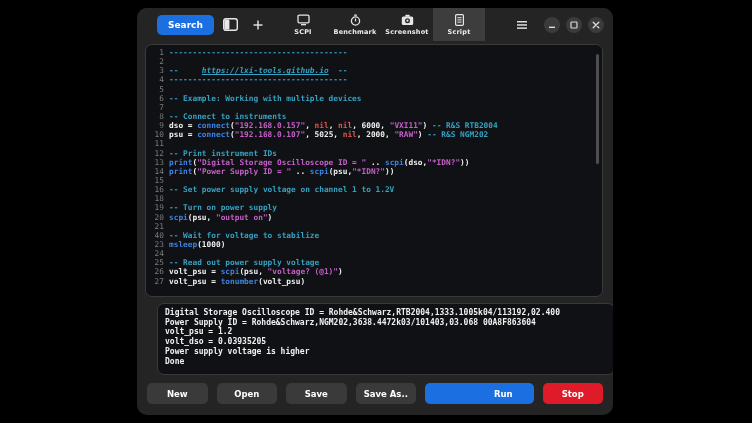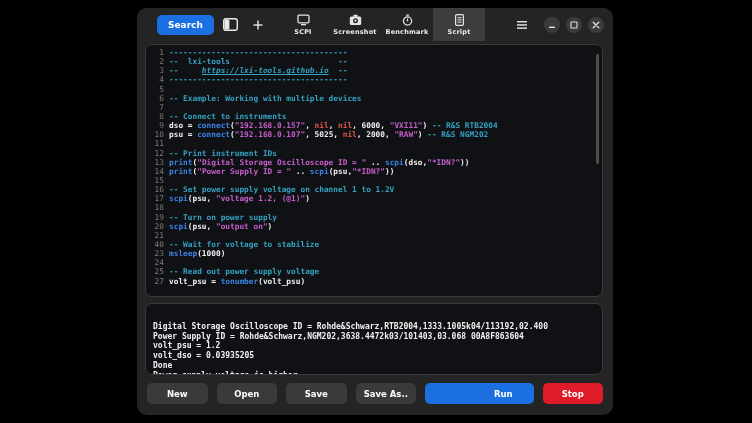--- a/index.html
+++ b/index.html
@@ -33,22 +33,22 @@
   .lcode{white-space:pre;color:#efefef;}
   .tok-p{color:#efefef;}
   .tok-c{color:var(--syn-comment);}
   .tok-u{color:var(--syn-comment);text-decoration:underline;font-style:italic;}
   .tok-f{color:var(--syn-func);}
   .tok-s{color:var(--syn-str);}
   .tok-n{color:var(--syn-kw);}
   .scrollbar{position:absolute;right:3px;top:9px;width:3px;height:110px;background:#4e4e4e;border-radius:2px;}
 
   
-  .output{position:absolute;left:8px;top:295px;width:458px;height:72px;background:#0f1114;
-    border:1px solid #3a3a3a;border-radius:7px;box-sizing:border-box;padding:18px 7px;overflow:hidden;}
+  .output{position:absolute;left:20px;top:295px;width:458px;height:72px;background:#0f1114;
+    border:1px solid #3a3a3a;border-radius:7px;box-sizing:border-box;padding:4px 7px;overflow:hidden;}
   .out-line{white-space:pre;font-family:"DejaVu Sans Mono","Liberation Mono",monospace;
     font-size:8px;line-height:9.7px;font-weight:bold;color:#f1f1f1;}
 
   
   .actions{position:absolute;left:10px;right:10px;top:375px;height:21px;display:flex;gap:9px;}
   .act-btn{flex:1;background:#3a3a3a;border-radius:5px;color:#fff;font-size:8.5px;font-weight:bold;
     display:flex;align-items:center;justify-content:center;cursor:default;}
   .act-btn.suggested{background:var(--accent);padding-left:48px;}
   .act-btn.destructive{background:var(--destructive);}
 
@@ -87,38 +87,38 @@
             <svg width="13" height="12" viewBox="0 0 13 12">
               <rect x="1" y="1.2" width="11" height="7.6" rx="1.2" fill="none" stroke="#e6e6e6" stroke-width="1.3"></rect>
               <rect x="4" y="10" width="5" height="1.3" fill="#e6e6e6"></rect>
             </svg>
           </span>
           <span class="tab-label">SCPI</span>
         </div>
         <div class="tab">
           <span>
             <svg width="13" height="12" viewBox="0 0 13 12">
+              <rect x="5" y="0.4" width="3" height="1.4" rx="0.5" fill="#e6e6e6"></rect>
+              <circle cx="6.5" cy="7" r="4.1" fill="none" stroke="#e6e6e6" stroke-width="1.3"></circle>
+              <rect x="5.9" y="4.6" width="1.2" height="2.8" fill="#e6e6e6"></rect>
+            </svg>
+          </span>
+          <span class="tab-label">Benchmark</span>
+        </div>
+        <div class="tab">
+          <span>
+            <svg width="13" height="12" viewBox="0 0 13 12">
               <rect x="4.3" y="0.8" width="4.4" height="2" rx="0.6" fill="#e6e6e6"></rect>
               <rect x="0.8" y="2.4" width="11.4" height="8.6" rx="1.6" fill="#e6e6e6"></rect>
               <circle cx="6.5" cy="6.7" r="2.5" fill="#2a2a2a"></circle>
               <circle cx="6.5" cy="6.7" r="1.1" fill="#e6e6e6"></circle>
             </svg>
           </span>
           <span class="tab-label">Screenshot</span>
         </div>
-        <div class="tab">
-          <span>
-            <svg width="13" height="12" viewBox="0 0 13 12">
-              <rect x="5" y="0.4" width="3" height="1.4" rx="0.5" fill="#e6e6e6"></rect>
-              <circle cx="6.5" cy="7" r="4.1" fill="none" stroke="#e6e6e6" stroke-width="1.3"></circle>
-              <rect x="5.9" y="4.6" width="1.2" height="2.8" fill="#e6e6e6"></rect>
-            </svg>
-          </span>
-          <span class="tab-label">Benchmark</span>
-        </div>
         <div class="tab selected">
           <span>
             <svg width="13" height="12" viewBox="0 0 13 12">
               <rect x="2.6" y="0.7" width="7.8" height="10.6" rx="1" fill="none" stroke="#e6e6e6" stroke-width="1.2"></rect>
               <rect x="4.4" y="3.2" width="4.2" height="1" fill="#e6e6e6"></rect>
               <rect x="4.4" y="5.4" width="4.2" height="1" fill="#e6e6e6"></rect>
               <rect x="4.4" y="7.6" width="4.2" height="1" fill="#e6e6e6"></rect>
             </svg>
           </span>
           <span class="tab-label">Script</span>
@@ -160,21 +160,20 @@
     </div>
 
     <div class="editor">
       <div class="code">
           <div class="code-row">
             <span class="lnum">1</span>
             <span class="lcode"><span class="tok-c">--------------------------------------</span></span>
           </div>
           <div class="code-row">
             <span class="lnum">2</span>
-            <span class="lcode"><span class="tok-c">--  lxi-tools                       --</span></span>
           </div>
           <div class="code-row">
             <span class="lnum">3</span>
             <span class="lcode"><span class="tok-c">--     </span><span class="tok-u">https://lxi-tools.github.io</span><span class="tok-c">  --</span></span>
           </div>
           <div class="code-row">
             <span class="lnum">4</span>
             <span class="lcode"><span class="tok-c">--------------------------------------</span></span>
           </div>
           <div class="code-row">
@@ -219,24 +218,20 @@
           </div>
           <div class="code-row">
             <span class="lnum">15</span>
             <span class="lcode"></span>
           </div>
           <div class="code-row">
             <span class="lnum">16</span>
             <span class="lcode"><span class="tok-c">-- Set power supply voltage on channel 1 to 1.2V</span></span>
           </div>
           <div class="code-row">
-            <span class="lnum">17</span>
-            <span class="lcode"><span class="tok-f">scpi</span><span class="tok-p">(psu, </span><span class="tok-s">"voltage 1.2, (@1)"</span><span class="tok-p">)</span></span>
-          </div>
-          <div class="code-row">
             <span class="lnum">18</span>
             <span class="lcode"></span>
           </div>
           <div class="code-row">
             <span class="lnum">19</span>
             <span class="lcode"><span class="tok-c">-- Turn on power supply</span></span>
           </div>
           <div class="code-row">
             <span class="lnum">20</span>
             <span class="lcode"><span class="tok-f">scpi</span><span class="tok-p">(psu, </span><span class="tok-s">"output on"</span><span class="tok-p">)</span></span>
@@ -253,36 +248,40 @@
             <span class="lnum">23</span>
             <span class="lcode"><span class="tok-f">msleep</span><span class="tok-p">(1000)</span></span>
           </div>
           <div class="code-row">
             <span class="lnum">24</span>
             <span class="lcode"></span>
           </div>
           <div class="code-row">
             <span class="lnum">25</span>
             <span class="lcode"><span class="tok-c">-- Read out power supply voltage</span></span>
+          </div>
+          <div class="code-row">
+            <span class="lnum">26</span>
+            <span class="lcode"><span class="tok-p">volt_psu = </span><span class="tok-f">scpi</span><span class="tok-p">(psu, </span><span class="tok-s">"voltage? (@1)"</span><span class="tok-p">)</span></span>
           </div>
           <div class="code-row">
             <span class="lnum">27</span>
             <span class="lcode"><span class="tok-p">volt_psu = </span><span class="tok-f">tonumber</span><span class="tok-p">(volt_psu)</span></span>
           </div>
         </div>
       <div class="scrollbar"></div>
     </div>
 
     <div class="output">
         <div class="out-line">Digital Storage Oscilloscope ID = Rohde&amp;Schwarz,RTB2004,1333.1005k04/113192,02.400</div>
         <div class="out-line">Power Supply ID = Rohde&amp;Schwarz,NGM202,3638.4472k03/101403,03.068 00A8F863604</div>
         <div class="out-line">volt_psu = 1.2</div>
         <div class="out-line">volt_dso = 0.03935205</div>
+        <div class="out-line">Power supply voltage is higher</div>
         <div class="out-line">Done</div>
-        <div class="out-line">Power supply voltage is higher</div>
       </div>
 
     <div class="actions">
       <div class="act-btn">New</div>
       <div class="act-btn">Open</div>
       <div class="act-btn">Save</div>
       <div class="act-btn">Save As..</div>
       <div class="act-btn suggested">Run</div>
       <div class="act-btn destructive">Stop</div>
     </div>

